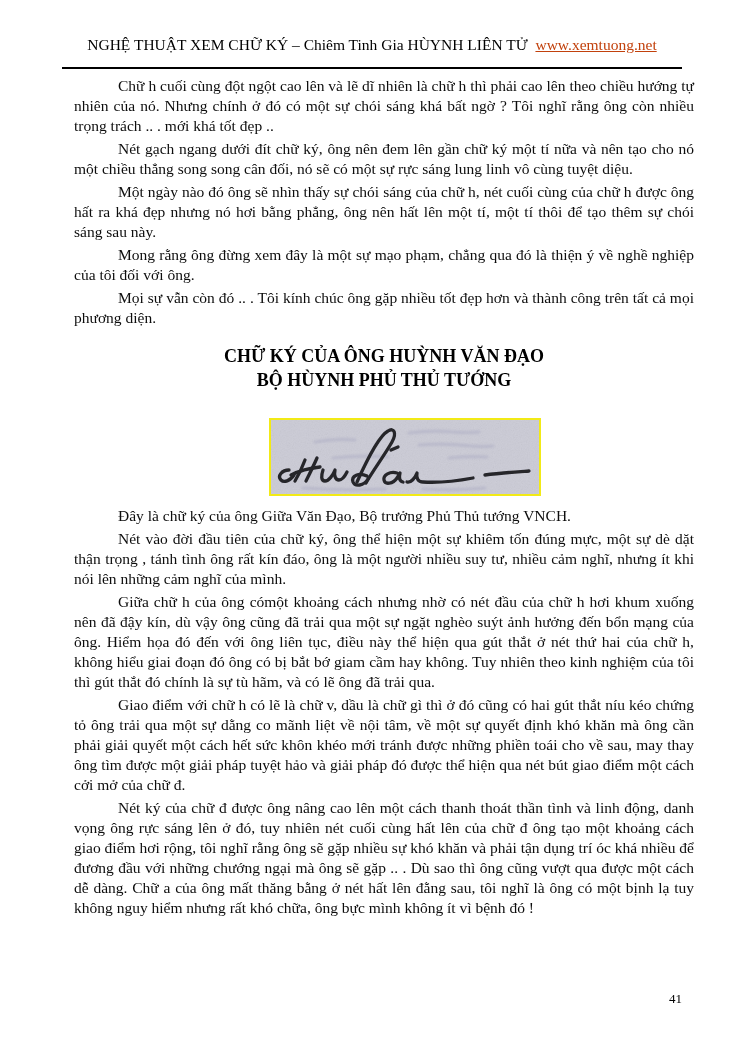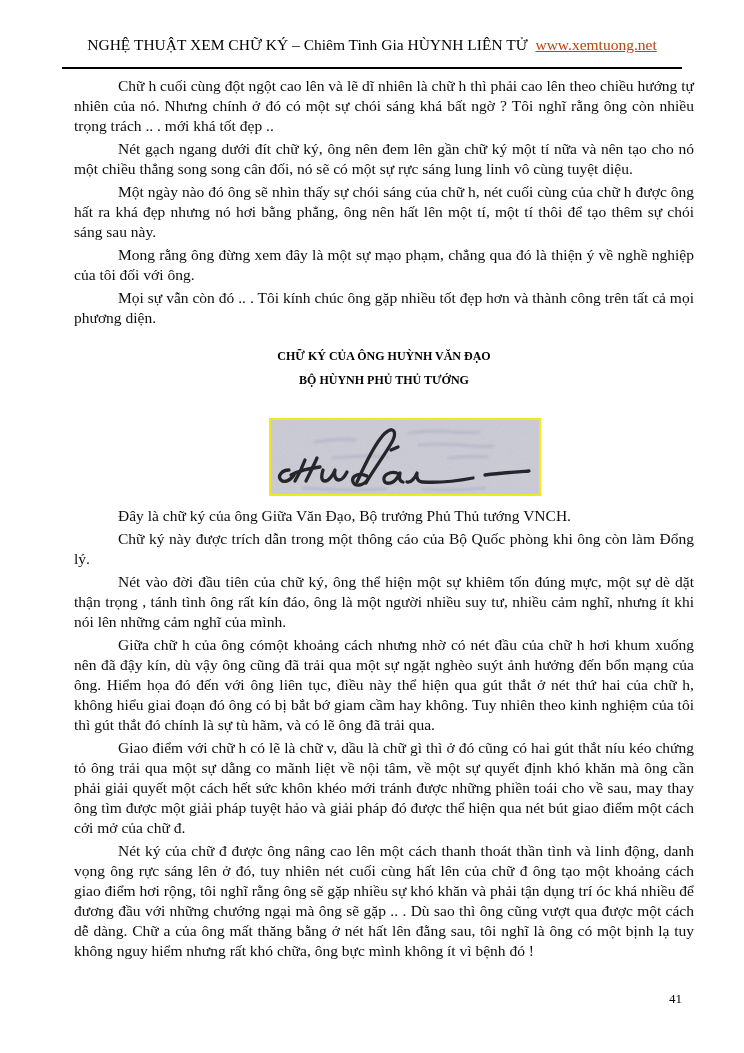--- a/index.html
+++ b/index.html
@@ -15,21 +15,21 @@
   }
   .header .link{color:#c2410c;text-decoration:underline;cursor:pointer;}
   .rule{position:absolute;top:67px;left:62px;width:620px;border-top:2px solid #000;}
   .content{
     position:absolute;top:76px;left:74px;width:620px;
     font-size:15.5px;line-height:20px;color:#0d0d0d;
   }
   .content p{margin:0 0 3px 0;text-align:justify;text-indent:44px;}
   .heading{
     margin:16px 0 0 0;text-align:center;font-weight:bold;
-    font-size:12px;line-height:24px;color:#000;
+    font-size:18px;line-height:24px;color:#000;
   }
   .sig{
     width:268px;height:74px;border:2px solid #f2ea16;background:#cbcbd6;
     margin:26px 0 10px 195px;overflow:hidden;
   }
   .sig svg{display:block;}
   .page-number{
     position:absolute;top:991px;left:62px;width:620px;
     text-align:right;font-size:13px;color:#000;
   }
@@ -91,20 +91,19 @@
         <path d="M86 62 C95 42 108 16 117 11 C123 7 126 13 121 22 C113 36 101 52 95 63"></path>
         <path d="M120 30 l7 -3"></path>
         <path d="M126 53 C119 51 112 55 113 60 C114 65 122 64 126 58 C128 55 129 53 129 53 C128 57 128 61 132 62"></path>
         <path d="M136 62 C140 63 144 58 146 53 C145 58 147 62 152 62 C168 63 186 61 202 58"></path>
         <path d="M214 55 C228 53 244 52 258 51"></path>
       </g>
     </svg>
   </div>
 
   <p>Đây là chữ ký của ông Giữa Văn Đạo, Bộ trưởng Phủ Thủ tướng VNCH.</p>
-  <p>Chữ ký này được trích dẫn trong một thông cáo của Bộ Quốc phòng khi ông còn làm Đổng lý.</p>
   <p>Nét vào đời đầu tiên của chữ ký, ông thể hiện một sự khiêm tốn đúng mực, một sự dè dặt thận trọng , tánh tình ông rất kín đáo, ông là một người nhiều suy tư, nhiều cảm nghĩ, nhưng ít khi nói lên những cảm nghĩ của mình.</p>
   <p>Giữa chữ h của ông cómột khoảng cách nhưng nhờ có nét đầu của chữ h hơi khum xuống nên đã đậy kín, dù vậy ông cũng đã trải qua một sự ngặt nghèo suýt ảnh hưởng đến bổn mạng của ông. Hiểm họa đó đến với ông liên tục, điều này thể hiện qua gút thắt ở nét thứ hai của chữ h, không hiểu giai đoạn đó ông có bị bắt bớ giam cầm hay không. Tuy nhiên theo kinh nghiệm của tôi thì gút thắt đó chính là sự tù hãm, và có lẽ ông đã trải qua.</p>
   <p>Giao điểm với chữ h có lẽ là chữ v, dầu là chữ gì thì ở đó cũng có hai gút thắt níu kéo chứng tỏ ông trải qua một sự dằng co mãnh liệt về nội tâm, về một sự quyết định khó khăn mà ông cần phải giải quyết một cách hết sức khôn khéo mới tránh được những phiền toái cho về sau, may thay ông tìm được một giải pháp tuyệt hảo và giải pháp đó được thể hiện qua nét bút giao điểm một cách cởi mở của chữ đ.</p>
   <p>Nét ký của chữ đ được ông nâng cao lên một cách thanh thoát thần tình và linh động, danh vọng ông rực sáng lên ở đó, tuy nhiên nét cuối cùng hất lên của chữ đ ông tạo một khoảng cách giao điểm hơi rộng, tôi nghĩ rằng ông sẽ gặp nhiều sự khó khăn và phải tận dụng trí óc khá nhiều để đương đầu với những chướng ngại mà ông sẽ gặp .. . Dù sao thì ông cũng vượt qua được một cách dễ dàng. Chữ a của ông mất thăng bằng ở nét hất lên đằng sau, tôi nghĩ là ông có một bịnh lạ tuy không nguy hiểm nhưng rất khó chữa, ông bực mình không ít vì bệnh đó !</p>
 </div>
 
 <div class="page-number">41</div>
 
 </body></html>

